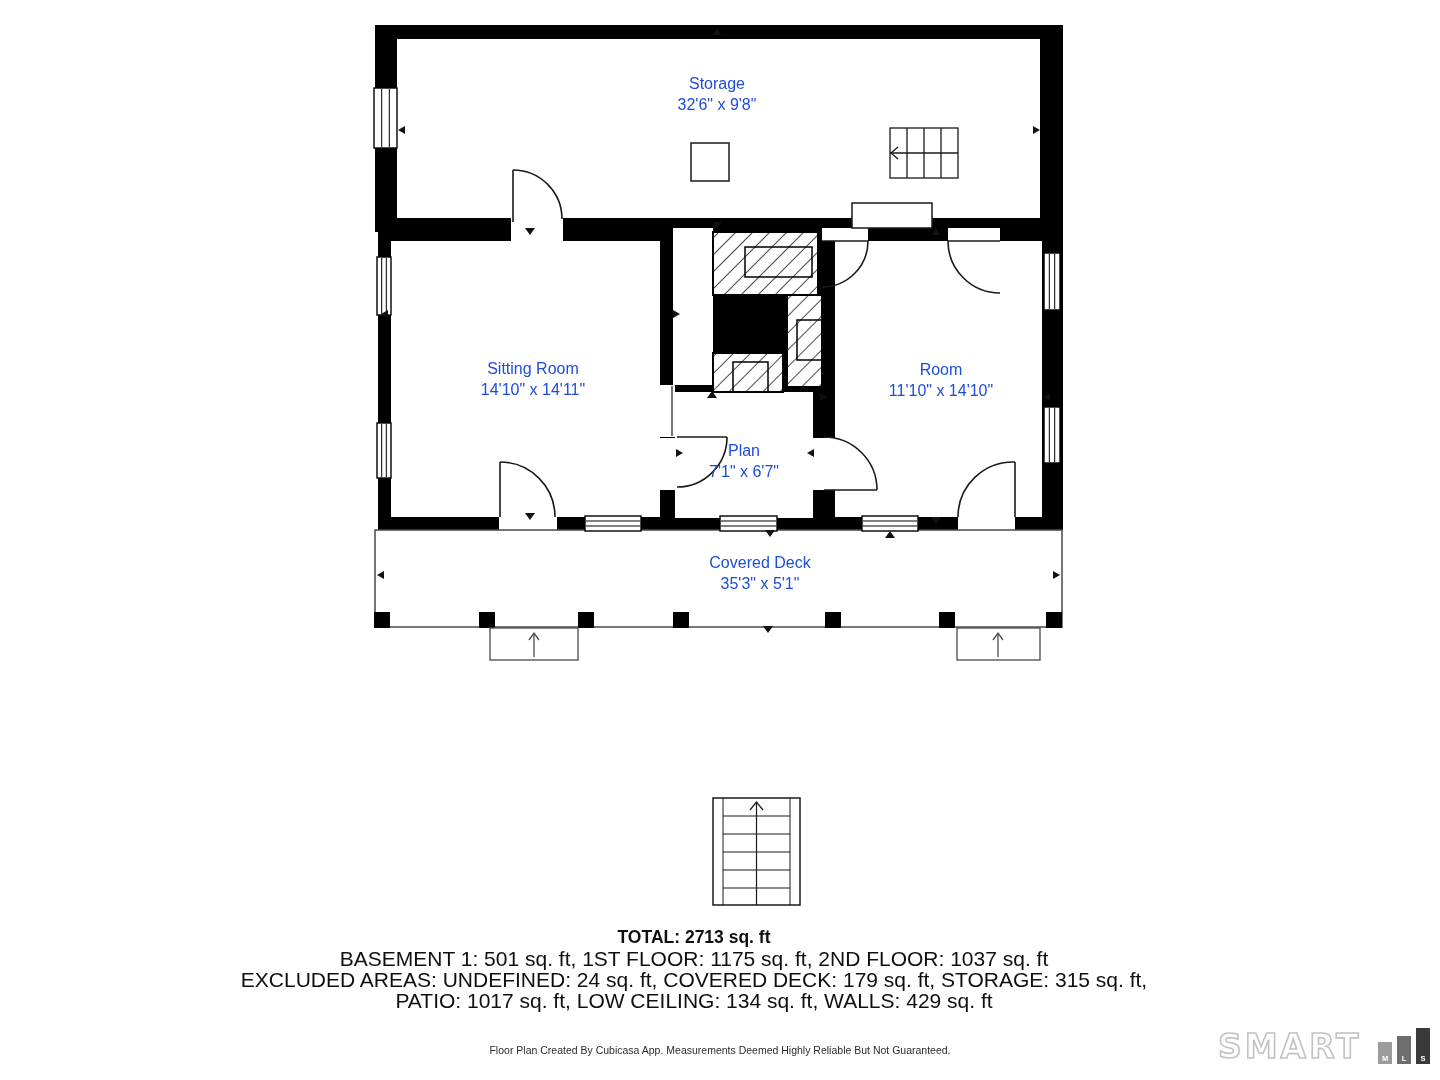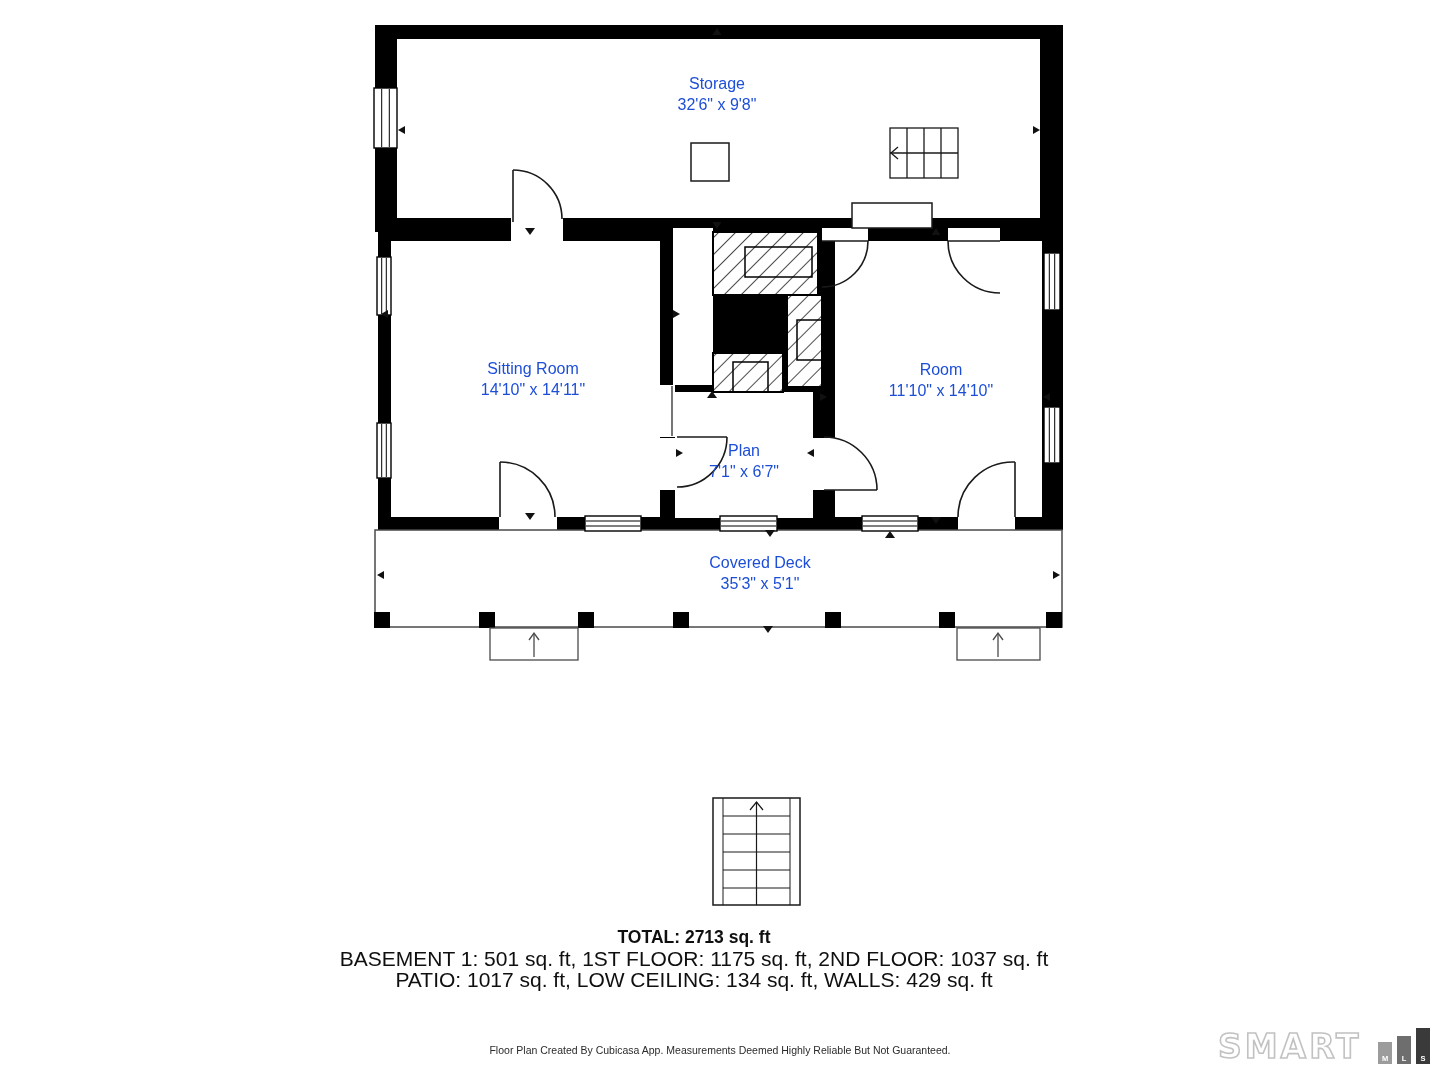--- a/index.html
+++ b/index.html
@@ -237,20 +237,21 @@
   <div>7'1" x 6'7"</div>
 </div>
 <div class="room-label" style="left:732px;top:573px;margin-left:28px;">
   <div>Covered Deck</div>
   <div>35'3" x 5'1"</div>
 </div>
 
 <div class="summary">
   <div class="total">TOTAL: 2713 sq. ft</div>
   <div class="sline">BASEMENT 1: 501 sq. ft, 1ST FLOOR: 1175 sq. ft, 2ND FLOOR: 1037 sq. ft</div>
+  <div class="sline">EXCLUDED AREAS: UNDEFINED: 24 sq. ft, COVERED DECK: 179 sq. ft, STORAGE: 315 sq. ft,</div>
   <div class="sline">PATIO: 1017 sq. ft, LOW CEILING: 134 sq. ft, WALLS: 429 sq. ft</div>
 </div>
 
 <div class="disclaimer">Floor Plan Created By Cubicasa App. Measurements Deemed Highly Reliable But Not Guaranteed.</div>
 
 <div class="logo">
   <svg class="logo-smart" width="160" height="44" viewBox="0 0 160 44">
     <text x="0" y="36" font-family="DejaVu Sans, sans-serif" font-size="33" font-weight="bold" letter-spacing="3" fill="#ffffff" stroke="#c2c2c2" stroke-width="1.6">SMART</text>
   </svg>
   <div class="logo-bars">

